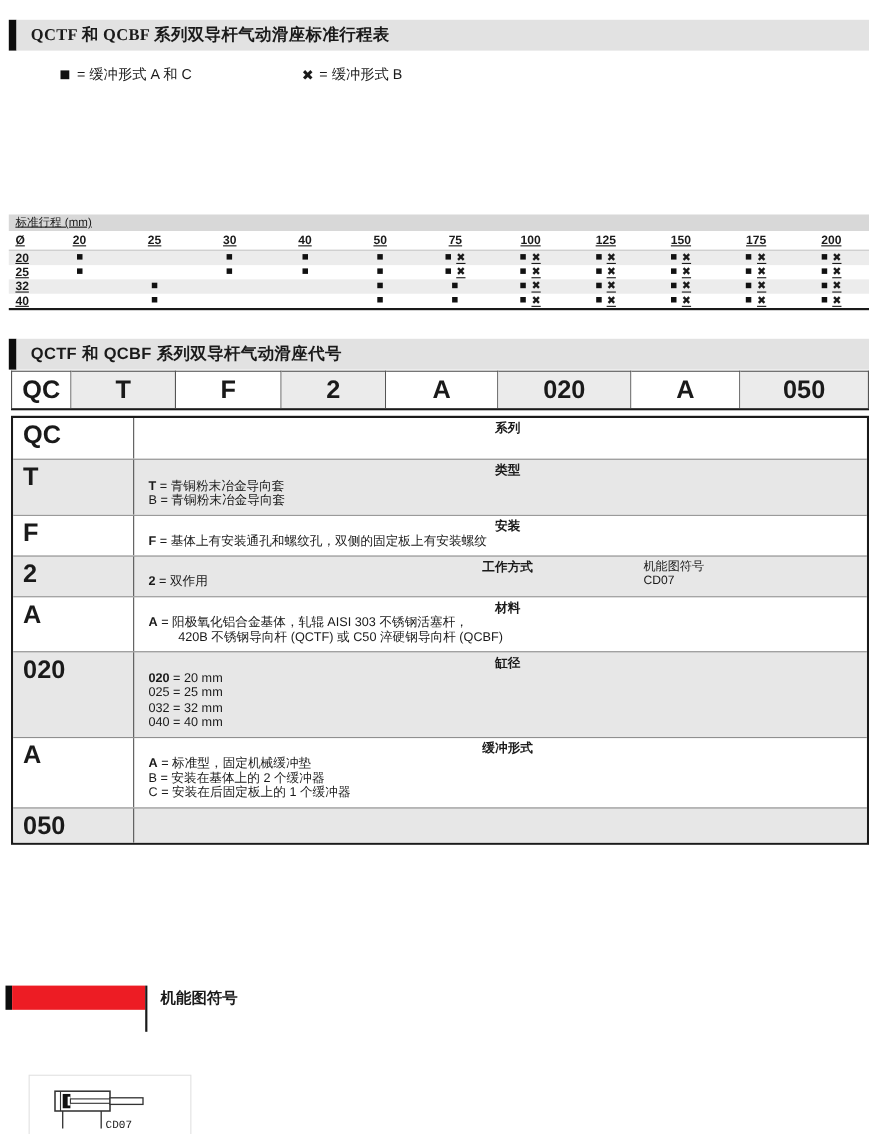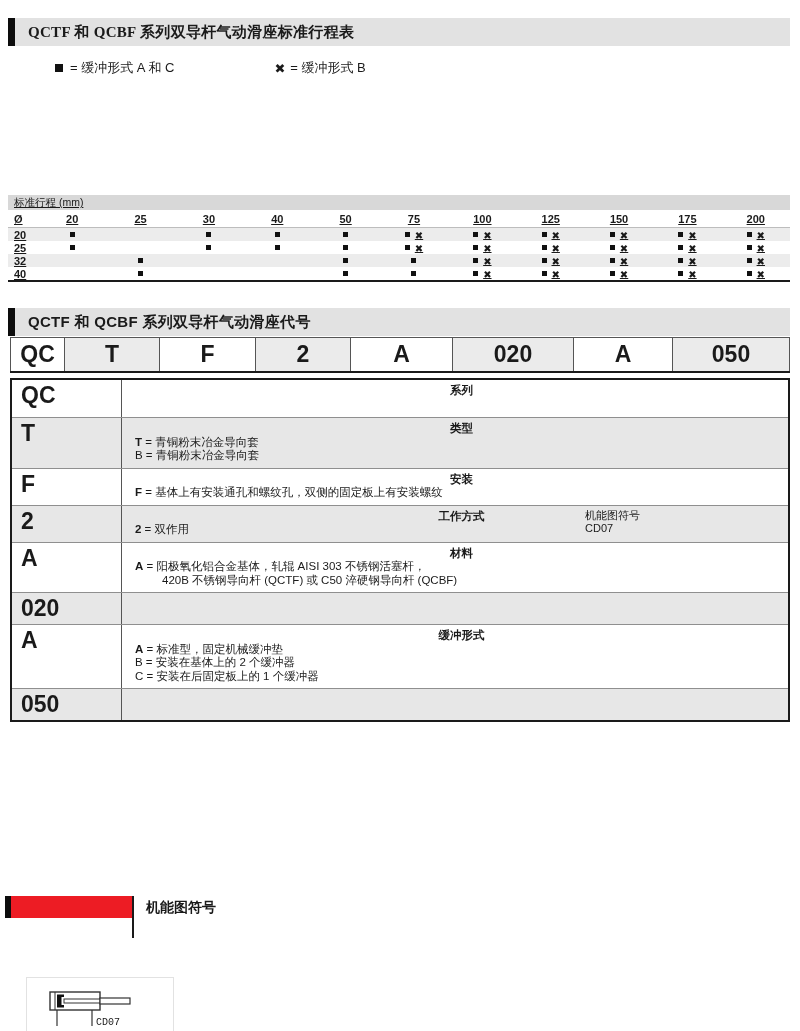--- a/index.html
+++ b/index.html
@@ -206,20 +206,27 @@
     <div class="ct-row">
       <div class="ct-code">A</div>
       <div class="ct-desc">
         <div class="ct-title">材料</div>
         <div class="ct-line"><b>A</b> = 阳极氧化铝合金基体，轧辊 AISI 303 不锈钢活塞杆，</div>
         <div class="ct-line indent">420B 不锈钢导向杆 (QCTF) 或 C50 淬硬钢导向杆 (QCBF)</div>
       </div>
     </div>
     <div class="ct-row shade">
       <div class="ct-code">020</div>
+      <div class="ct-desc">
+        <div class="ct-title">缸径</div>
+        <div class="ct-line"><b>020</b> = 20 mm</div>
+        <div class="ct-line">025 = 25 mm</div>
+        <div class="ct-line">032 = 32 mm</div>
+        <div class="ct-line">040 = 40 mm</div>
+      </div>
     </div>
     <div class="ct-row">
       <div class="ct-code">A</div>
       <div class="ct-desc">
         <div class="ct-title">缓冲形式</div>
         <div class="ct-line"><b>A</b> = 标准型，固定机械缓冲垫</div>
         <div class="ct-line">B = 安装在基体上的 2 个缓冲器</div>
         <div class="ct-line">C = 安装在后固定板上的 1 个缓冲器</div>
       </div>
     </div>

